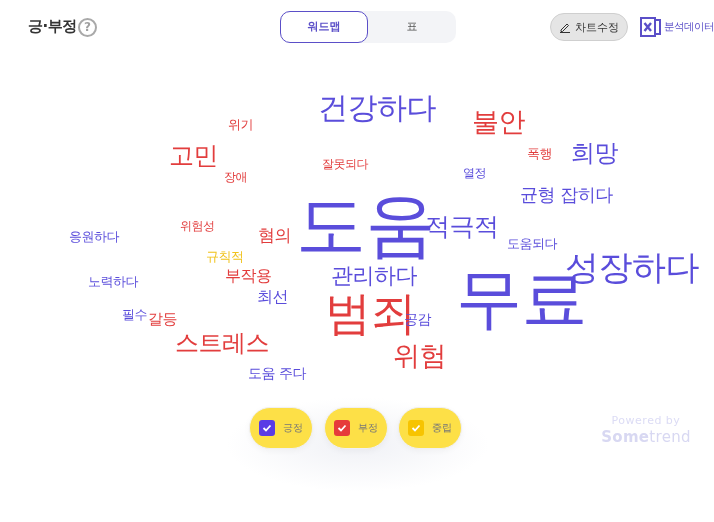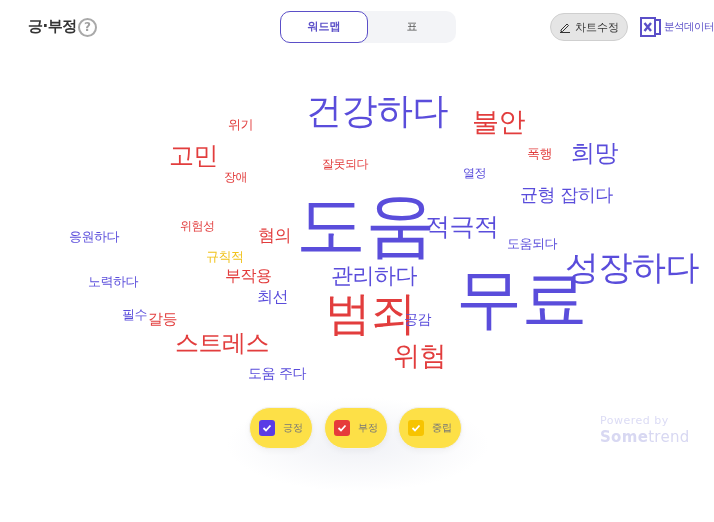--- a/index.html
+++ b/index.html
@@ -28,21 +28,21 @@
   .neg { color: #e23d3d; }
   .neu { color: #f0c21b; }
 
   .legend { position: absolute; top: 407px; left: 0; width: 714px; }
   .legend-glow { position: absolute; left: 225px; top: -10px; width: 265px; height: 95px; border-radius: 50%; background: radial-gradient(ellipse at center, rgba(230,232,240,0.6) 0%, rgba(255,255,255,0) 70%); }
   .chip { position: absolute; top: 0; width: 64px; height: 42px; background: #fde047; border: 1px solid #f0f0f3; border-radius: 21px; display: flex; align-items: center; justify-content: center; gap: 8px; box-shadow: 0 2px 6px rgba(0,0,0,0.04); cursor: pointer; }
   .chk { width: 16px; height: 16px; border-radius: 3px; display: flex; align-items: center; justify-content: center; }
   .chk svg { width: 10px; height: 10px; }
   .chip-label { font-size: 10px; color: #777; }
 
-  .powered { position: absolute; left: 600px; top: 414px; width: 92px; }
+  .powered { position: absolute; left: 600px; top: 414px; width: 92px; text-align: center; }
   .powered-by { font-size: 11px; color: #dcdcf5; letter-spacing: 0.5px; }
   .brand { font-size: 15px; font-weight: bold; color: #d8d8f2; margin-top: 1px; letter-spacing: 0.3px; }
   .brand .light { font-weight: normal; }
 </style>
 </head>
 <body>
 
 <div class="header">
   <div class="title">긍·부정</div>
   <div class="help-icon">?</div>
@@ -68,21 +68,21 @@
     </svg>
     <span class="export-label">분석데이터</span>
   </div>
 </div>
 
 <div class="cloud" id="cloud">
     <span class="word pos" style="left: 296px; top: 134px; font-size: 70px;">도움</span>
     <span class="word pos" style="left: 456px; top: 210px; font-size: 66px;">무료</span>
     <span class="word neg" style="left: 325px; top: 234px; font-size: 46px;">범죄</span>
     <span class="word pos" style="left: 565px; top: 194px; font-size: 34px;">성장하다</span>
-    <span class="word pos" style="left: 306px; top: 37px; font-size: 36px;">건강하다</span>
+    <span class="word pos" style="left: 318px; top: 37px; font-size: 30px;">건강하다</span>
     <span class="word neg" style="left: 472px; top: 52px; font-size: 27px;">불안</span>
     <span class="word neg" style="left: 393px; top: 286px; font-size: 27px;">위험</span>
     <span class="word pos" style="left: 425px; top: 158px; font-size: 25px;">적극적</span>
     <span class="word neg" style="left: 175px; top: 275px; font-size: 24px;">스트레스</span>
     <span class="word pos" style="left: 571px; top: 85px; font-size: 24px;">희망</span>
     <span class="word neg" style="left: 169px; top: 87px; font-size: 25px;">고민</span>
     <span class="word pos" style="left: 331px; top: 209px; font-size: 22px;">관리하다</span>
     <span class="word pos" style="left: 520px; top: 130px; font-size: 18px;">균형 잡히다</span>
     <span class="word neg" style="left: 258px; top: 171px; font-size: 17px;">혐의</span>
     <span class="word neg" style="left: 225px; top: 212px; font-size: 16px;">부작용</span>

